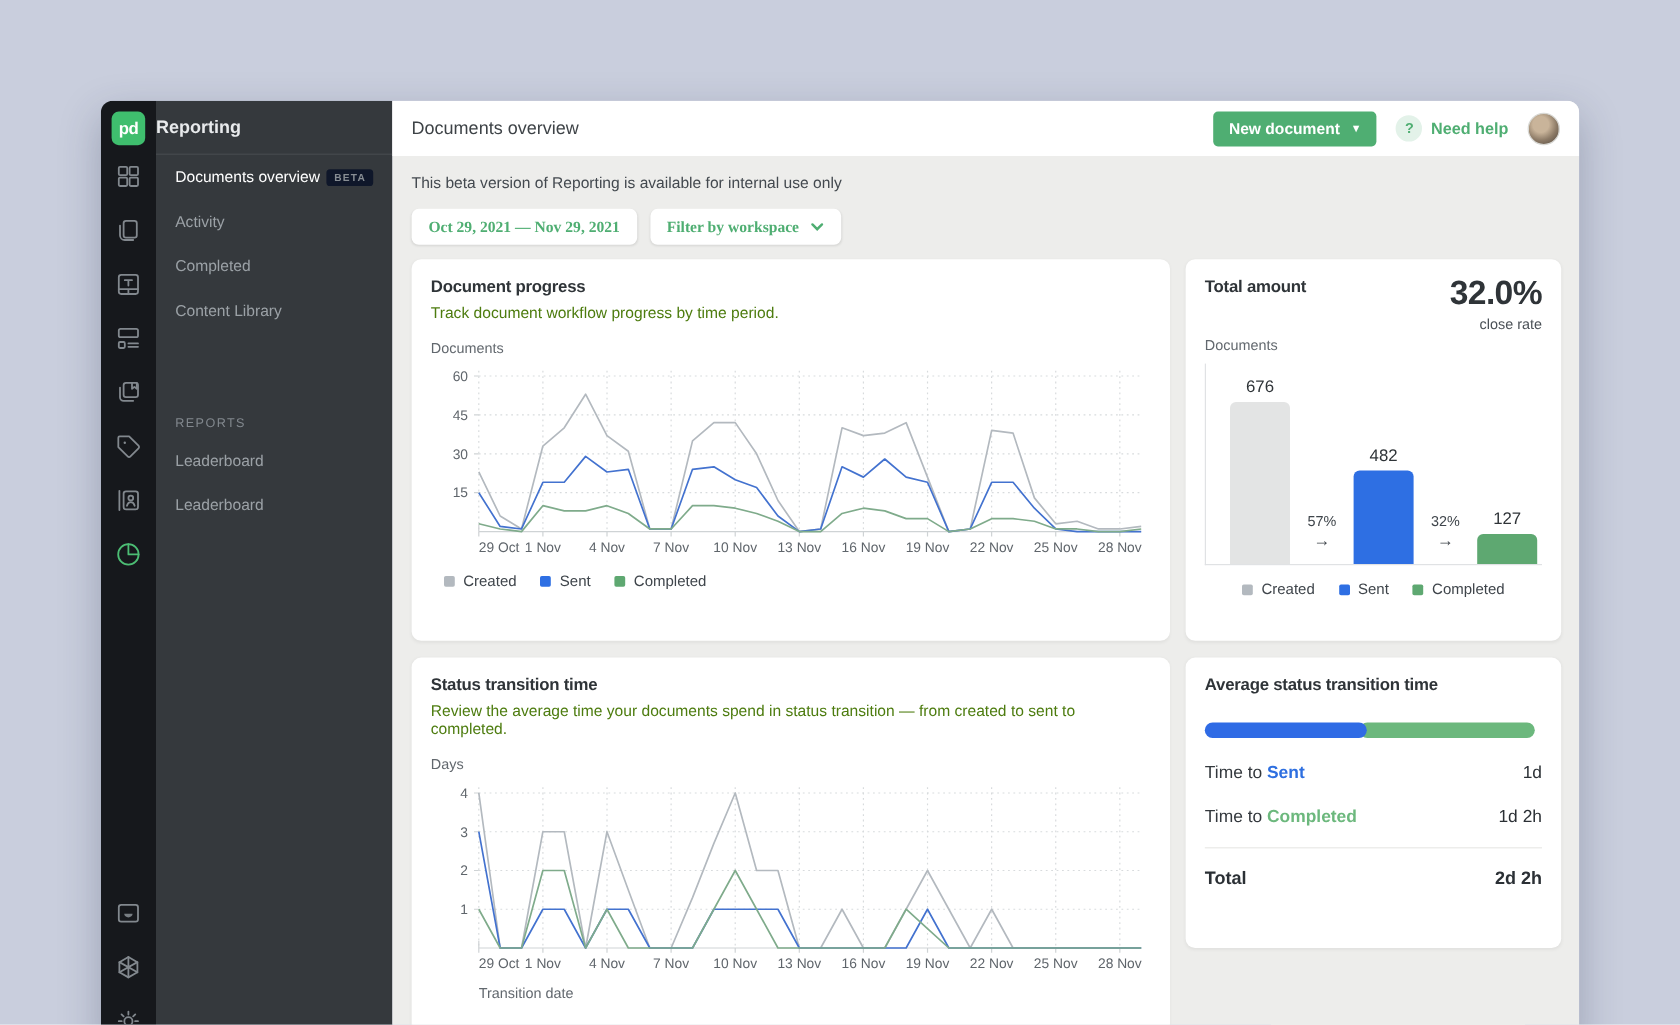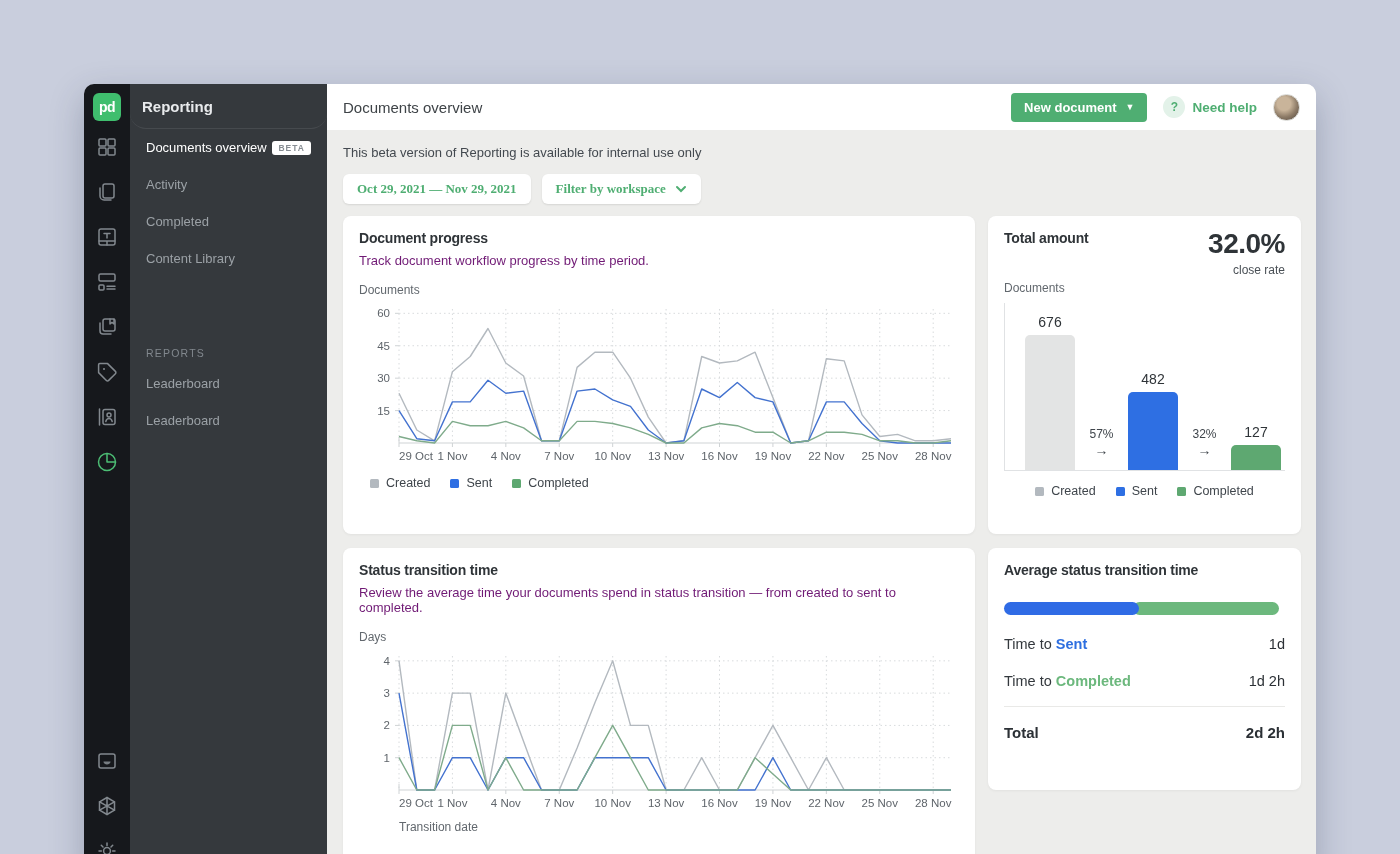--- a/index.html
+++ b/index.html
@@ -13,25 +13,25 @@
   .rail-logo { width:28px; height:28px; background:#3fbe6e; border-radius:6px; display:flex; align-items:center; justify-content:center;
                color:#fff; font-weight:bold; font-size:14px; letter-spacing:-.5px; cursor:pointer; }
   .rail-icons { display:flex; flex-direction:column; align-items:center; margin-top:14px; gap:21px; }
   .rail-bottom { margin-top:auto; display:flex; flex-direction:column; align-items:center; gap:21px; padding-bottom:2px; }
   .ricon { width:24px; height:24px; cursor:pointer; }
   .ricon svg { width:24px; height:24px; stroke:#82888e; fill:none; stroke-width:1.5; stroke-linecap:round; stroke-linejoin:round; }
   .ricon.active svg { stroke:#4cbd74; }
 
   
   .sidebar { width:197px; background:#35393d; color:#9ba1a6; flex-shrink:0; display:flex; flex-direction:column; }
-  .sb-header { font-size:15px; font-weight:bold; color:#e8eaec; padding:14px 12px 13px; border-bottom:1px solid #464a4e;border-radius:16px; }
+  .sb-header { font-size:15px; font-weight:bold; color:#e8eaec; padding:14px 0 13px; border-bottom:1px solid #464a4e; }
   .sb-item { font-size:13px; padding:11px 16px; cursor:pointer; display:flex; align-items:center; justify-content:space-between; }
   .sb-item.active { color:#ffffff; }
   .sb-item:first-of-type { margin-top:3px; }
-  .beta-badge { font-size:8.5px; letter-spacing:1px; color:#878d93; background:#ffffff; border-radius:3px; padding:2px 6px; font-weight:bold; }
+  .beta-badge { font-size:8.5px; letter-spacing:1px; color:#878d93; background:#0f172a; border-radius:3px; padding:2px 6px; font-weight:bold; }
   .sb-section { font-size:10.5px; letter-spacing:1.2px; color:#82888e; padding:12px 16px 6px; margin-top:58px; }
 
   
   .main { flex:1; background:#ededeb; display:flex; flex-direction:column; min-width:0; }
   .topbar { height:46px; background:#ffffff; display:flex; align-items:center; padding:0 16px; flex-shrink:0; }
   .tb-title { font-size:15px; color:#3e4347; }
   .tb-right { margin-left:auto; display:flex; align-items:center; gap:16px;padding-left:40px; }
   .btn-green { background:#4fae72; color:#fff; border:none; font-family:inherit; font-size:13px; font-weight:bold;
                height:29px; padding:0 13px; border-radius:4px; display:flex; align-items:center; gap:9px; cursor:pointer; }
   .btn-green .caret { font-size:9px; }
@@ -45,21 +45,21 @@
   .banner-text { font-size:13px; color:#43494f; margin-top:15px; }
   .filter-row { display:flex; gap:11px; margin-top:14px;font-family:Liberation Serif, serif; }
   .btn-filter { background:#fff; border:none; font-family:inherit; height:30px; padding:0 14px; border-radius:6px;
                 font-size:13px; font-weight:bold; color:#4fae72; box-shadow:0 1px 2px rgba(0,0,0,.1); cursor:pointer;
                 display:flex; align-items:center; gap:9px; }
   .btn-filter svg { width:12px; height:12px; stroke:#4fae72; stroke-width:2; fill:none; stroke-linecap:round; }
 
   .grid { display:grid; grid-template-columns:632px 313px; gap:14px 13px; margin-top:12px; }
   .card { background:#fff; border-radius:8px; padding:14px 16px; box-shadow:0 1px 3px rgba(0,0,0,.05); }
   .card h2 { font-size:14px; color:#2f3438; letter-spacing:-.2px; }
-  .card .sub { font-size:13px; color:#701a75; margin-top:7px; }
+  .card .sub { font-size:13px; color:#4d7c0f; margin-top:7px; }
   .axis-cap { font-size:12px; color:#62686e; margin-top:15px; }
   .card.chart1 { height:318px; }
   .card.chart2 { height:330px; }
   .card.bars-card { height:318px; }
   .card.avg-card { height:242px; }
 
   .legend { display:flex; gap:20px; margin-top:9px; margin-left:11px; }
   .legend.center { justify-content:center; margin-left:0; margin-top:13px; }
   .lg-item { display:flex; align-items:center; gap:7px; font-size:12.5px; color:#3f454b; }
   .lg-sq { width:9px; height:9px; border-radius:1.5px; display:inline-block; }

